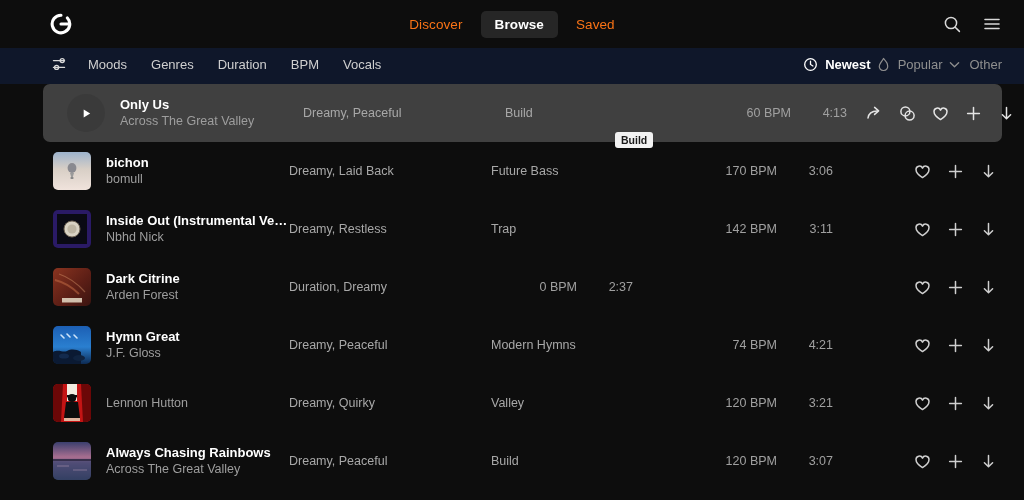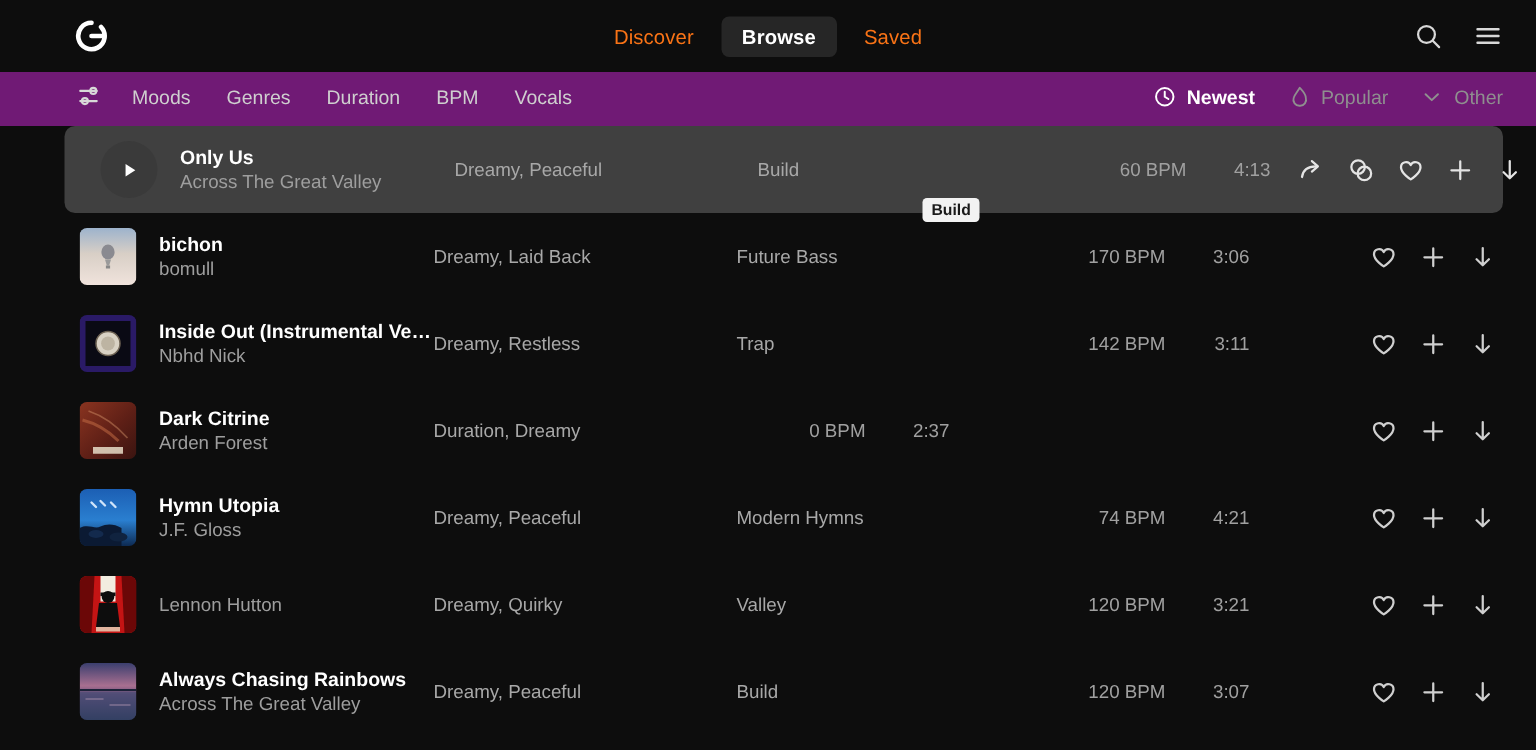--- a/index.html
+++ b/index.html
@@ -39,28 +39,28 @@
     margin-left:auto; display:flex; align-items:center; gap:20px;
     position:relative; z-index:3;
   }
   .icon-btn { width:20px; height:20px; cursor:pointer; display:block; }
 
   
   .filterbar {
     height:36px; width:100%;
     display:flex; align-items:center;
     padding:0 22px 4px 52px;
-    background:#701a75;
+    background:#0f172a;
   }
   .filter-ico { width:17px; height:17px; margin-right:19px; flex:0 0 auto; cursor:pointer; }
   .filter-item {
     font-size:13px; color:#cfcfcf; margin-right:24px;
     white-space:nowrap; cursor:pointer;
   }
-  .sorts { margin-left:auto; display:flex; align-items:center; gap:22px; }
+  .sorts { margin-left:auto; display:flex; align-items:center; gap:5px; }
   .sort-item {
     display:flex; align-items:center; gap:7px;
     font-size:13px; color:#8f8f8f; cursor:pointer; white-space:nowrap;
   }
   .sort-item.active { color:#ffffff; font-weight:bold; }
   .sort-item svg { display:block; flex:0 0 auto; }
 
   
   .list { padding:0 22px 0 43px; position:relative; }
 
@@ -362,21 +362,21 @@
         </linearGradient>
           </defs>
         <rect width="38" height="38" fill="url(#g5)"></rect>
         <path d="M8 9l3 3M14 8l3 3M21 9l3 3" stroke="#cfe4fa" stroke-width="1.6" stroke-linecap="round"></path>
         <path d="M0 26c6-3 10 1 14-1s9-2 14 1v12H0z" fill="#0b1a33"></path>
         <ellipse cx="11" cy="30" rx="5" ry="2.6" fill="#132a4d"></ellipse>
         <ellipse cx="26" cy="32" rx="6" ry="3" fill="#10233f"></ellipse>
       </svg>
     </div>
     <div class="meta">
-      <div class="title">Hymn Utopia</div>
+      <div class="title">Hymn Great</div>
       <div class="artist">J.F. Gloss</div>
     </div>
     <div class="moods">Dreamy, Peaceful</div>
     <div class="genre">Modern Hymns</div>
     <div class="bpm">74 BPM</div>
     <div class="dur">4:21</div>
     <div class="actions">
       <span class="act">
         <svg viewBox="0 0 19 19" width="19" height="19">
             <path d="M9.5 15.6S3 11.7 3 7.5a3.4 3.4 0 0 1 6.5-1.4A3.4 3.4 0 0 1 16 7.5c0 4.2-6.5 8.1-6.5 8.1z" fill="none" stroke="#cfcfcf" stroke-width="1.5" stroke-linejoin="round"></path>

